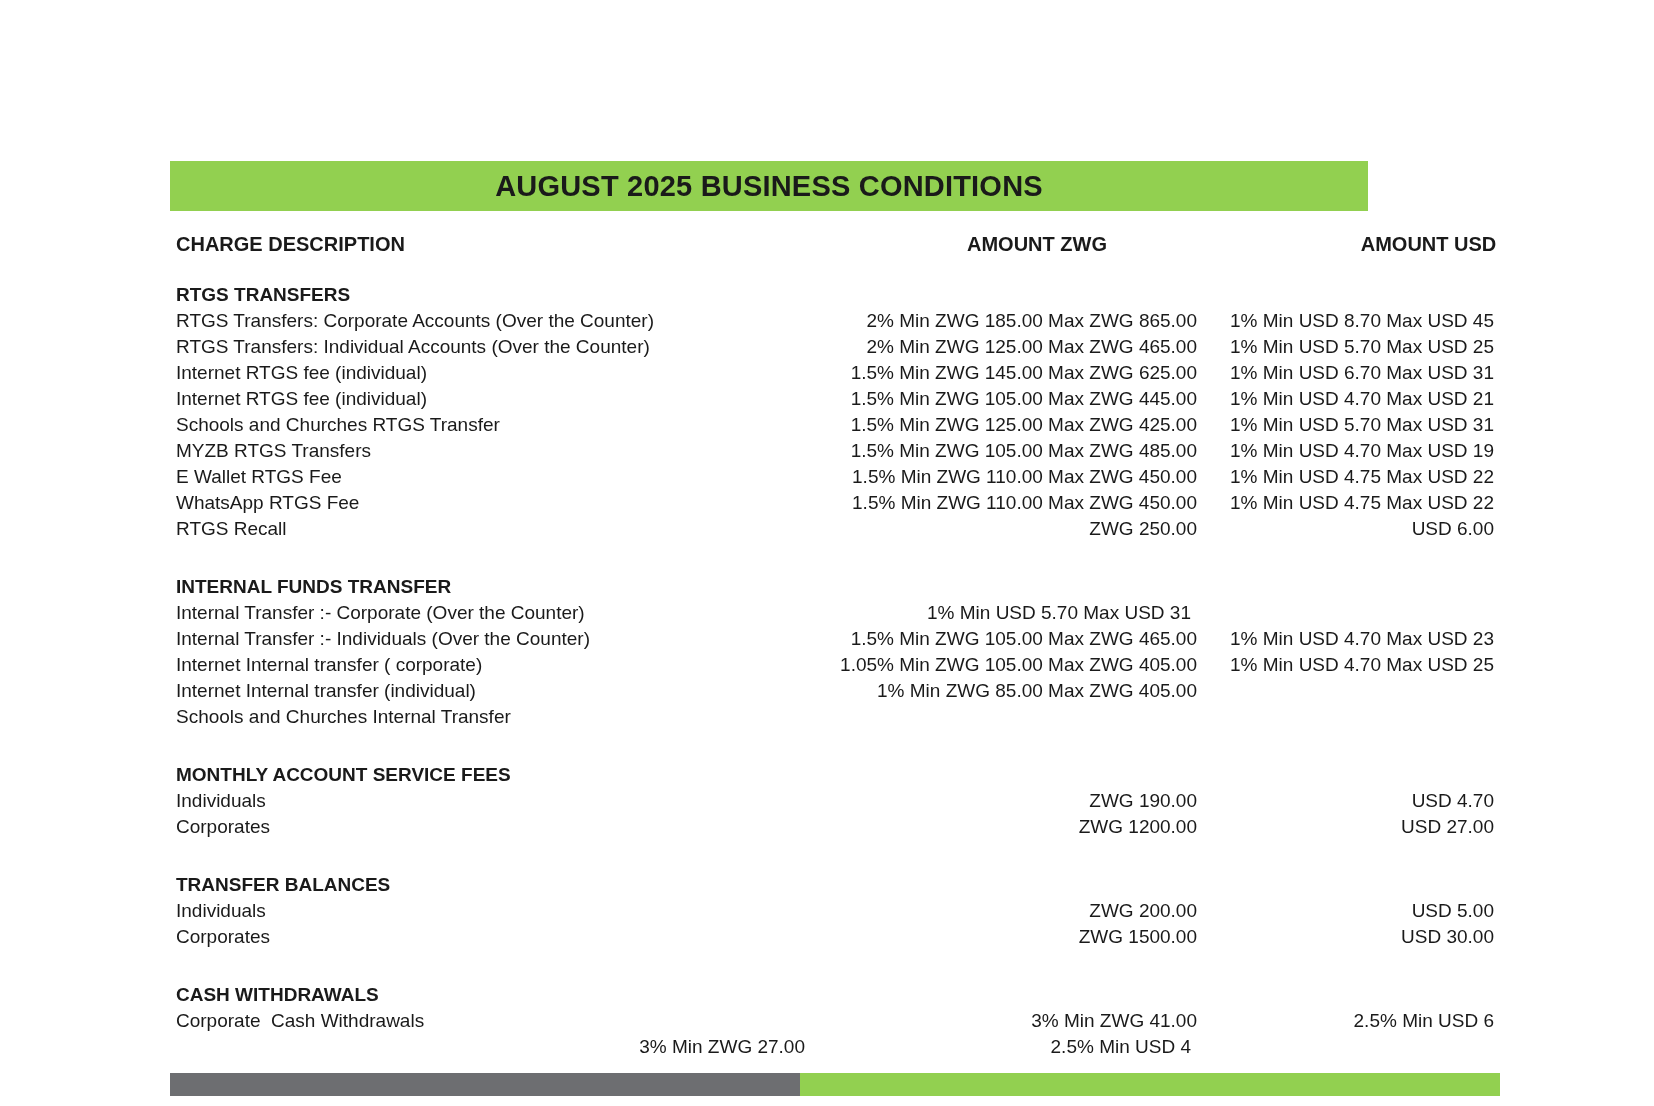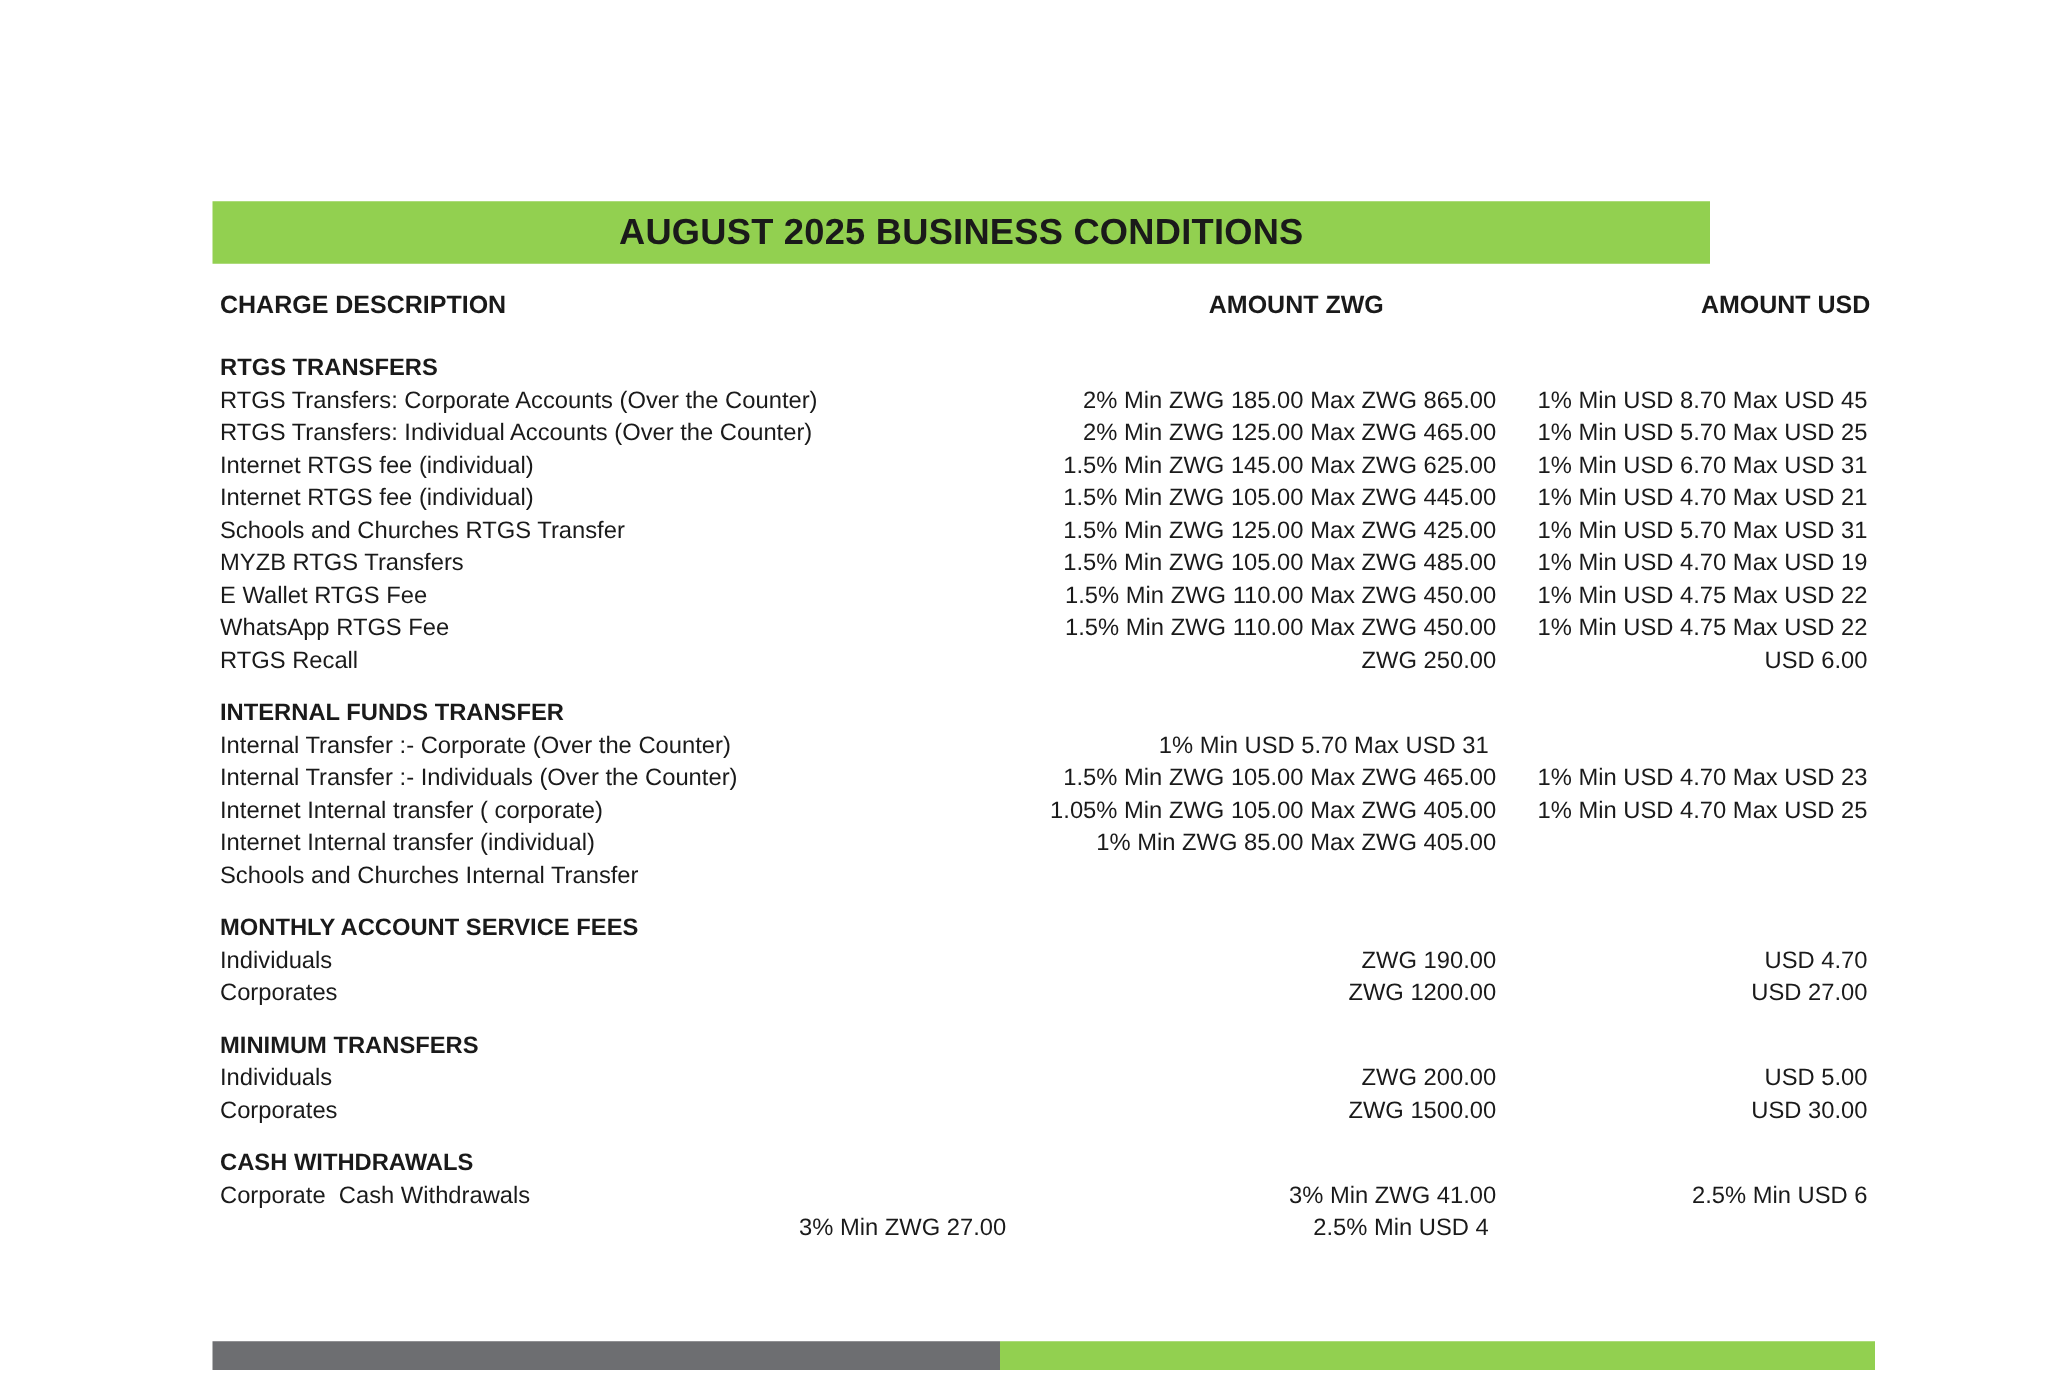--- a/index.html
+++ b/index.html
@@ -40,21 +40,21 @@
     line-height: 26px;
     font-size: 19px;
     white-space: pre;
   }
   .row .c-desc { text-align: left; padding-left: 6px; }
   .row .c-zwg  { text-align: right; }
   .row .c-usd  { text-align: right; padding-right: 6px; }
   .cols-header { font-weight: bold; font-size: 20px; margin-bottom: 25px; gap: 36px; }
   .cols-header .c-zwg { text-align: center; }
   .cols-header .c-usd { text-align: center; padding-left: 16px; padding-right: 0; }
-  .section { margin-top: 16px; }
+  .section { margin-top: 32px; }
   .section:first-child { margin-top: 0; }
   .section-heading {
     font-weight: bold;
     font-size: 19px;
     line-height: 26px;
     padding-left: 6px;
   }
   .footer-bar {
     position: absolute;
     left: 170px;
@@ -101,21 +101,21 @@
           <div class="row"><div class="c-desc">Internet Internal transfer ( corporate)</div><div class="c-zwg">1.05% Min ZWG 105.00 Max ZWG 405.00</div><div class="c-usd">1% Min USD 4.70 Max USD 25</div></div>
           <div class="row"><div class="c-desc">Internet Internal transfer (individual)</div><div class="c-zwg">1% Min ZWG 85.00 Max ZWG 405.00</div></div>
           <div class="row"><div class="c-desc">Schools and Churches Internal Transfer</div><div class="c-zwg"></div><div class="c-usd"></div></div>
         </div>
         <div class="section">
           <div class="section-heading">MONTHLY ACCOUNT SERVICE FEES</div>
           <div class="row"><div class="c-desc">Individuals</div><div class="c-zwg">ZWG 190.00</div><div class="c-usd">USD 4.70</div></div>
           <div class="row"><div class="c-desc">Corporates</div><div class="c-zwg">ZWG 1200.00</div><div class="c-usd">USD 27.00</div></div>
         </div>
         <div class="section">
-          <div class="section-heading">MINIMUM TRANSFERS</div>
+          <div class="section-heading">TRANSFER BALANCES</div>
           <div class="row"><div class="c-desc">Individuals</div><div class="c-zwg">ZWG 200.00</div><div class="c-usd">USD 5.00</div></div>
           <div class="row"><div class="c-desc">Corporates</div><div class="c-zwg">ZWG 1500.00</div><div class="c-usd">USD 30.00</div></div>
         </div>
         <div class="section">
           <div class="section-heading">CASH WITHDRAWALS</div>
           <div class="row"><div class="c-desc">Corporate  Cash Withdrawals</div><div class="c-zwg">3% Min ZWG 41.00</div><div class="c-usd">2.5% Min USD 6</div></div>
           <div class="row"><div class="c-zwg">3% Min ZWG 27.00</div><div class="c-usd">2.5% Min USD 4</div></div>
         </div>
       </div>
   </div>

